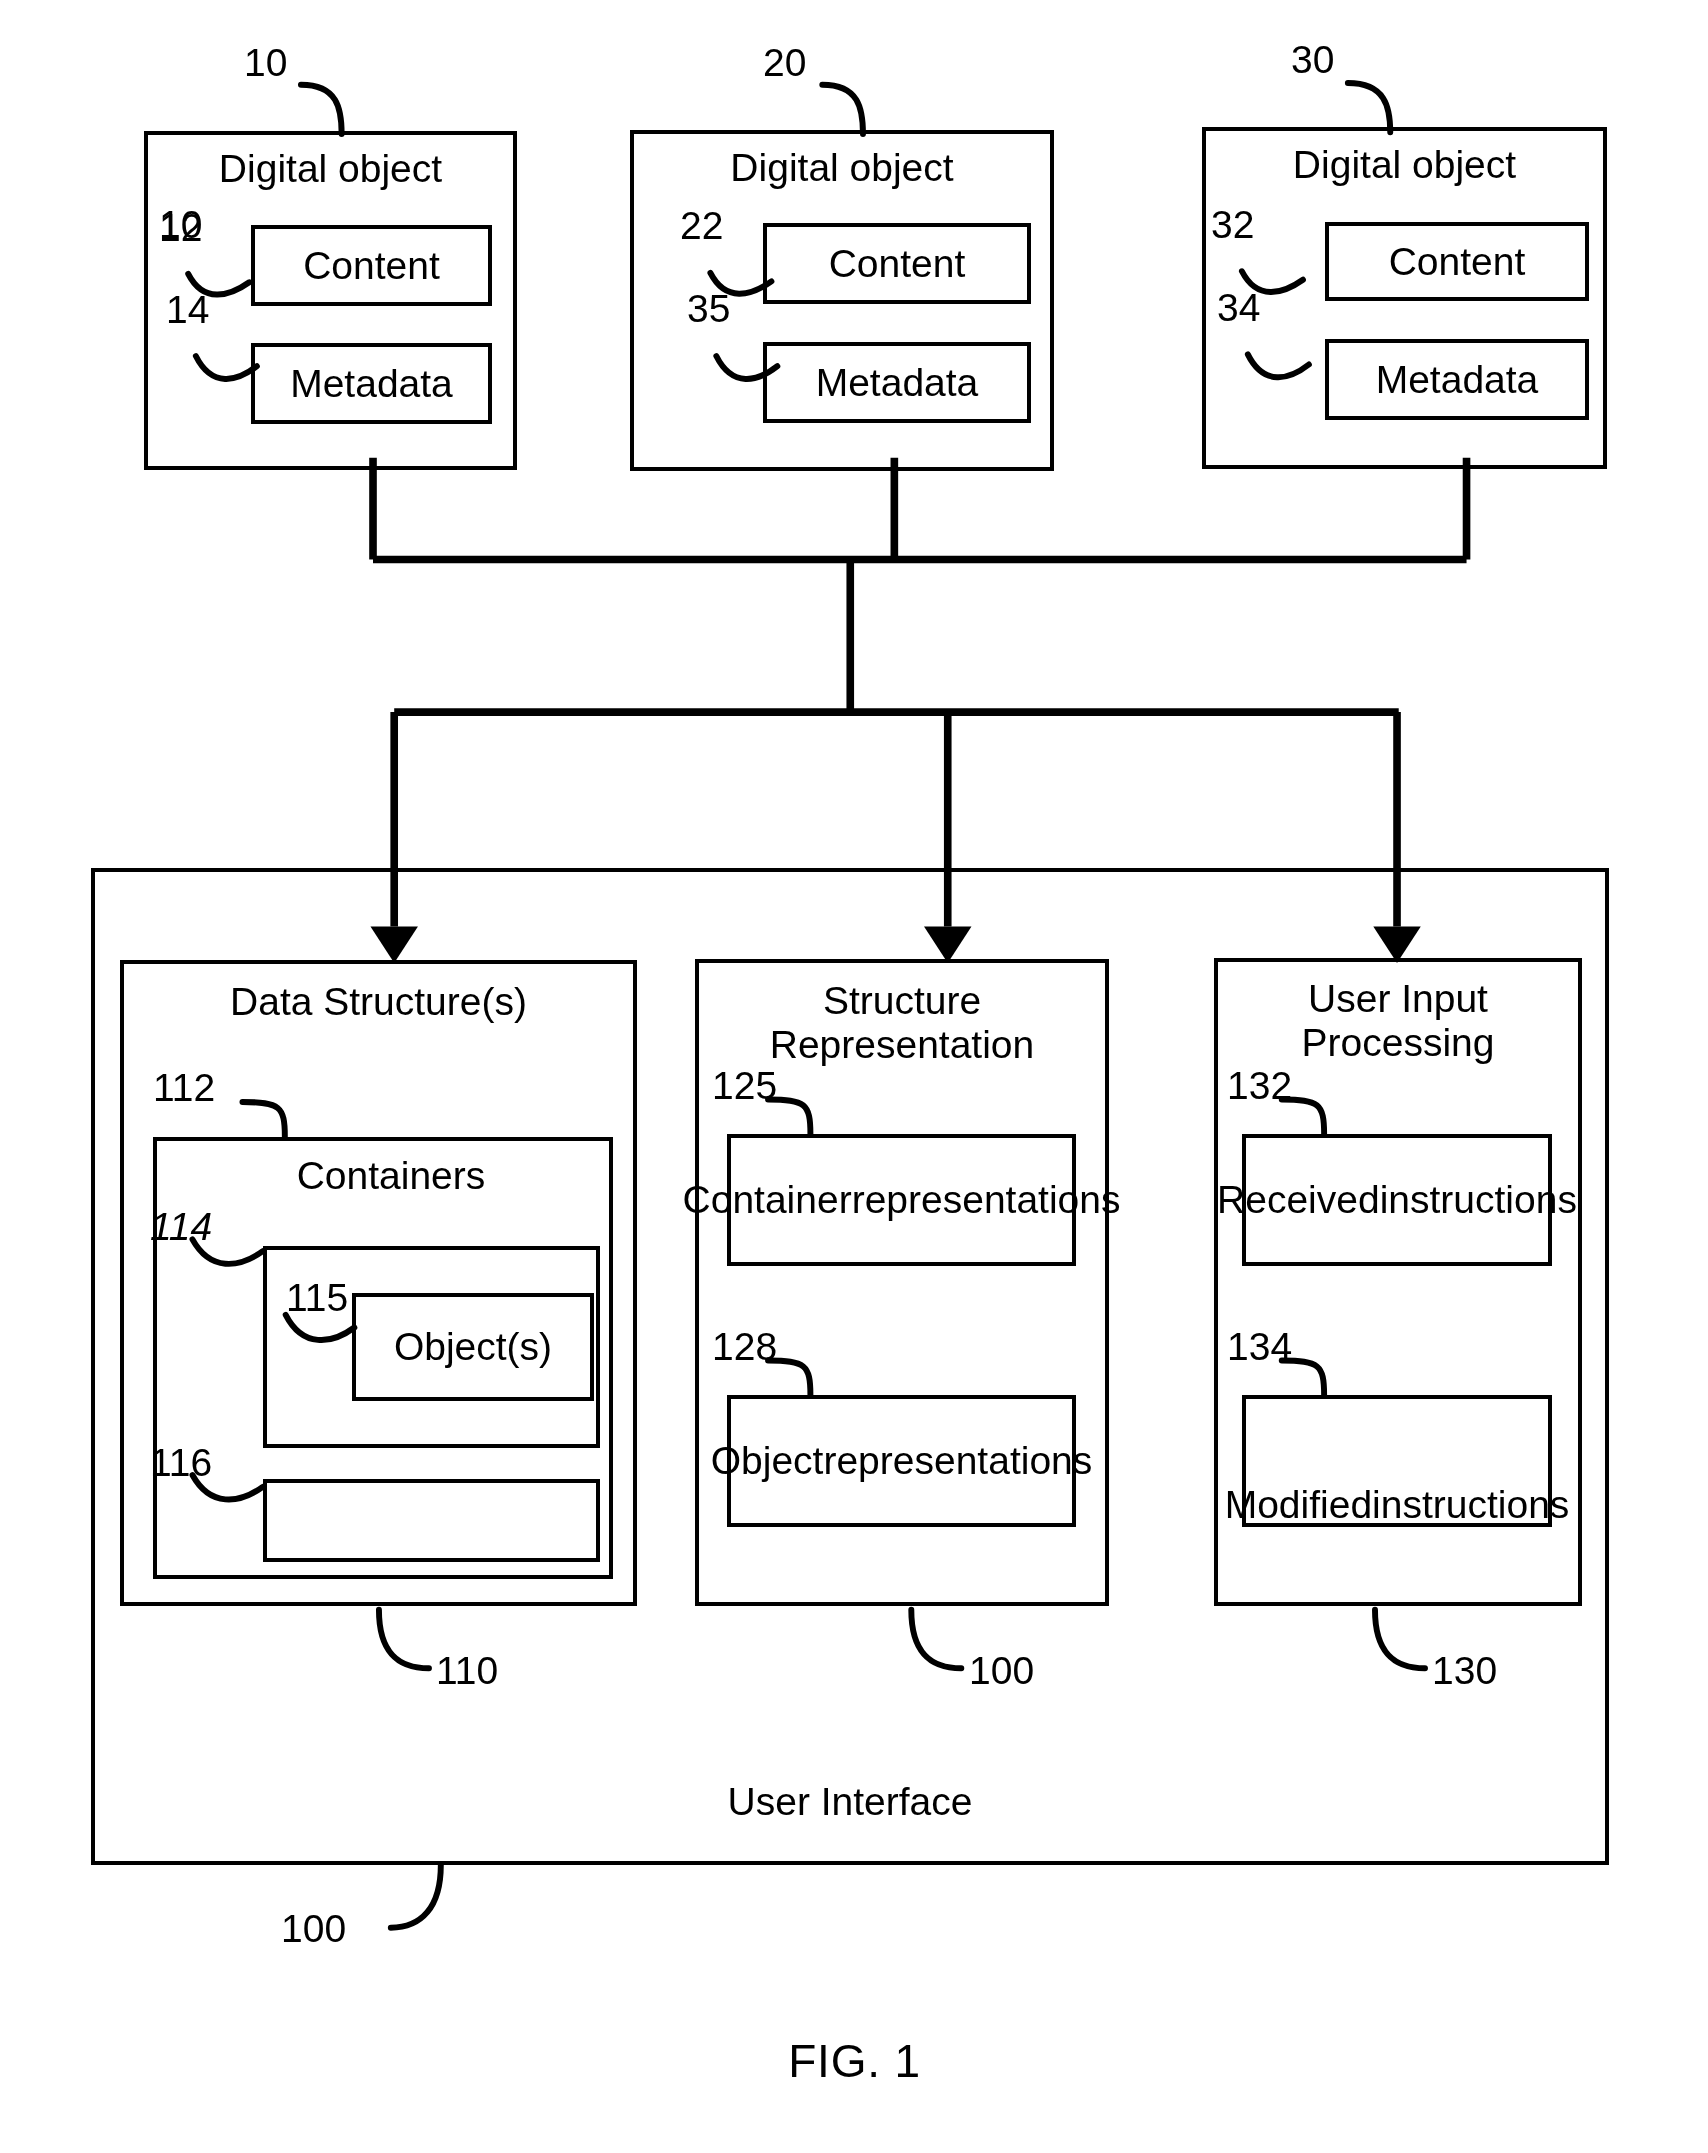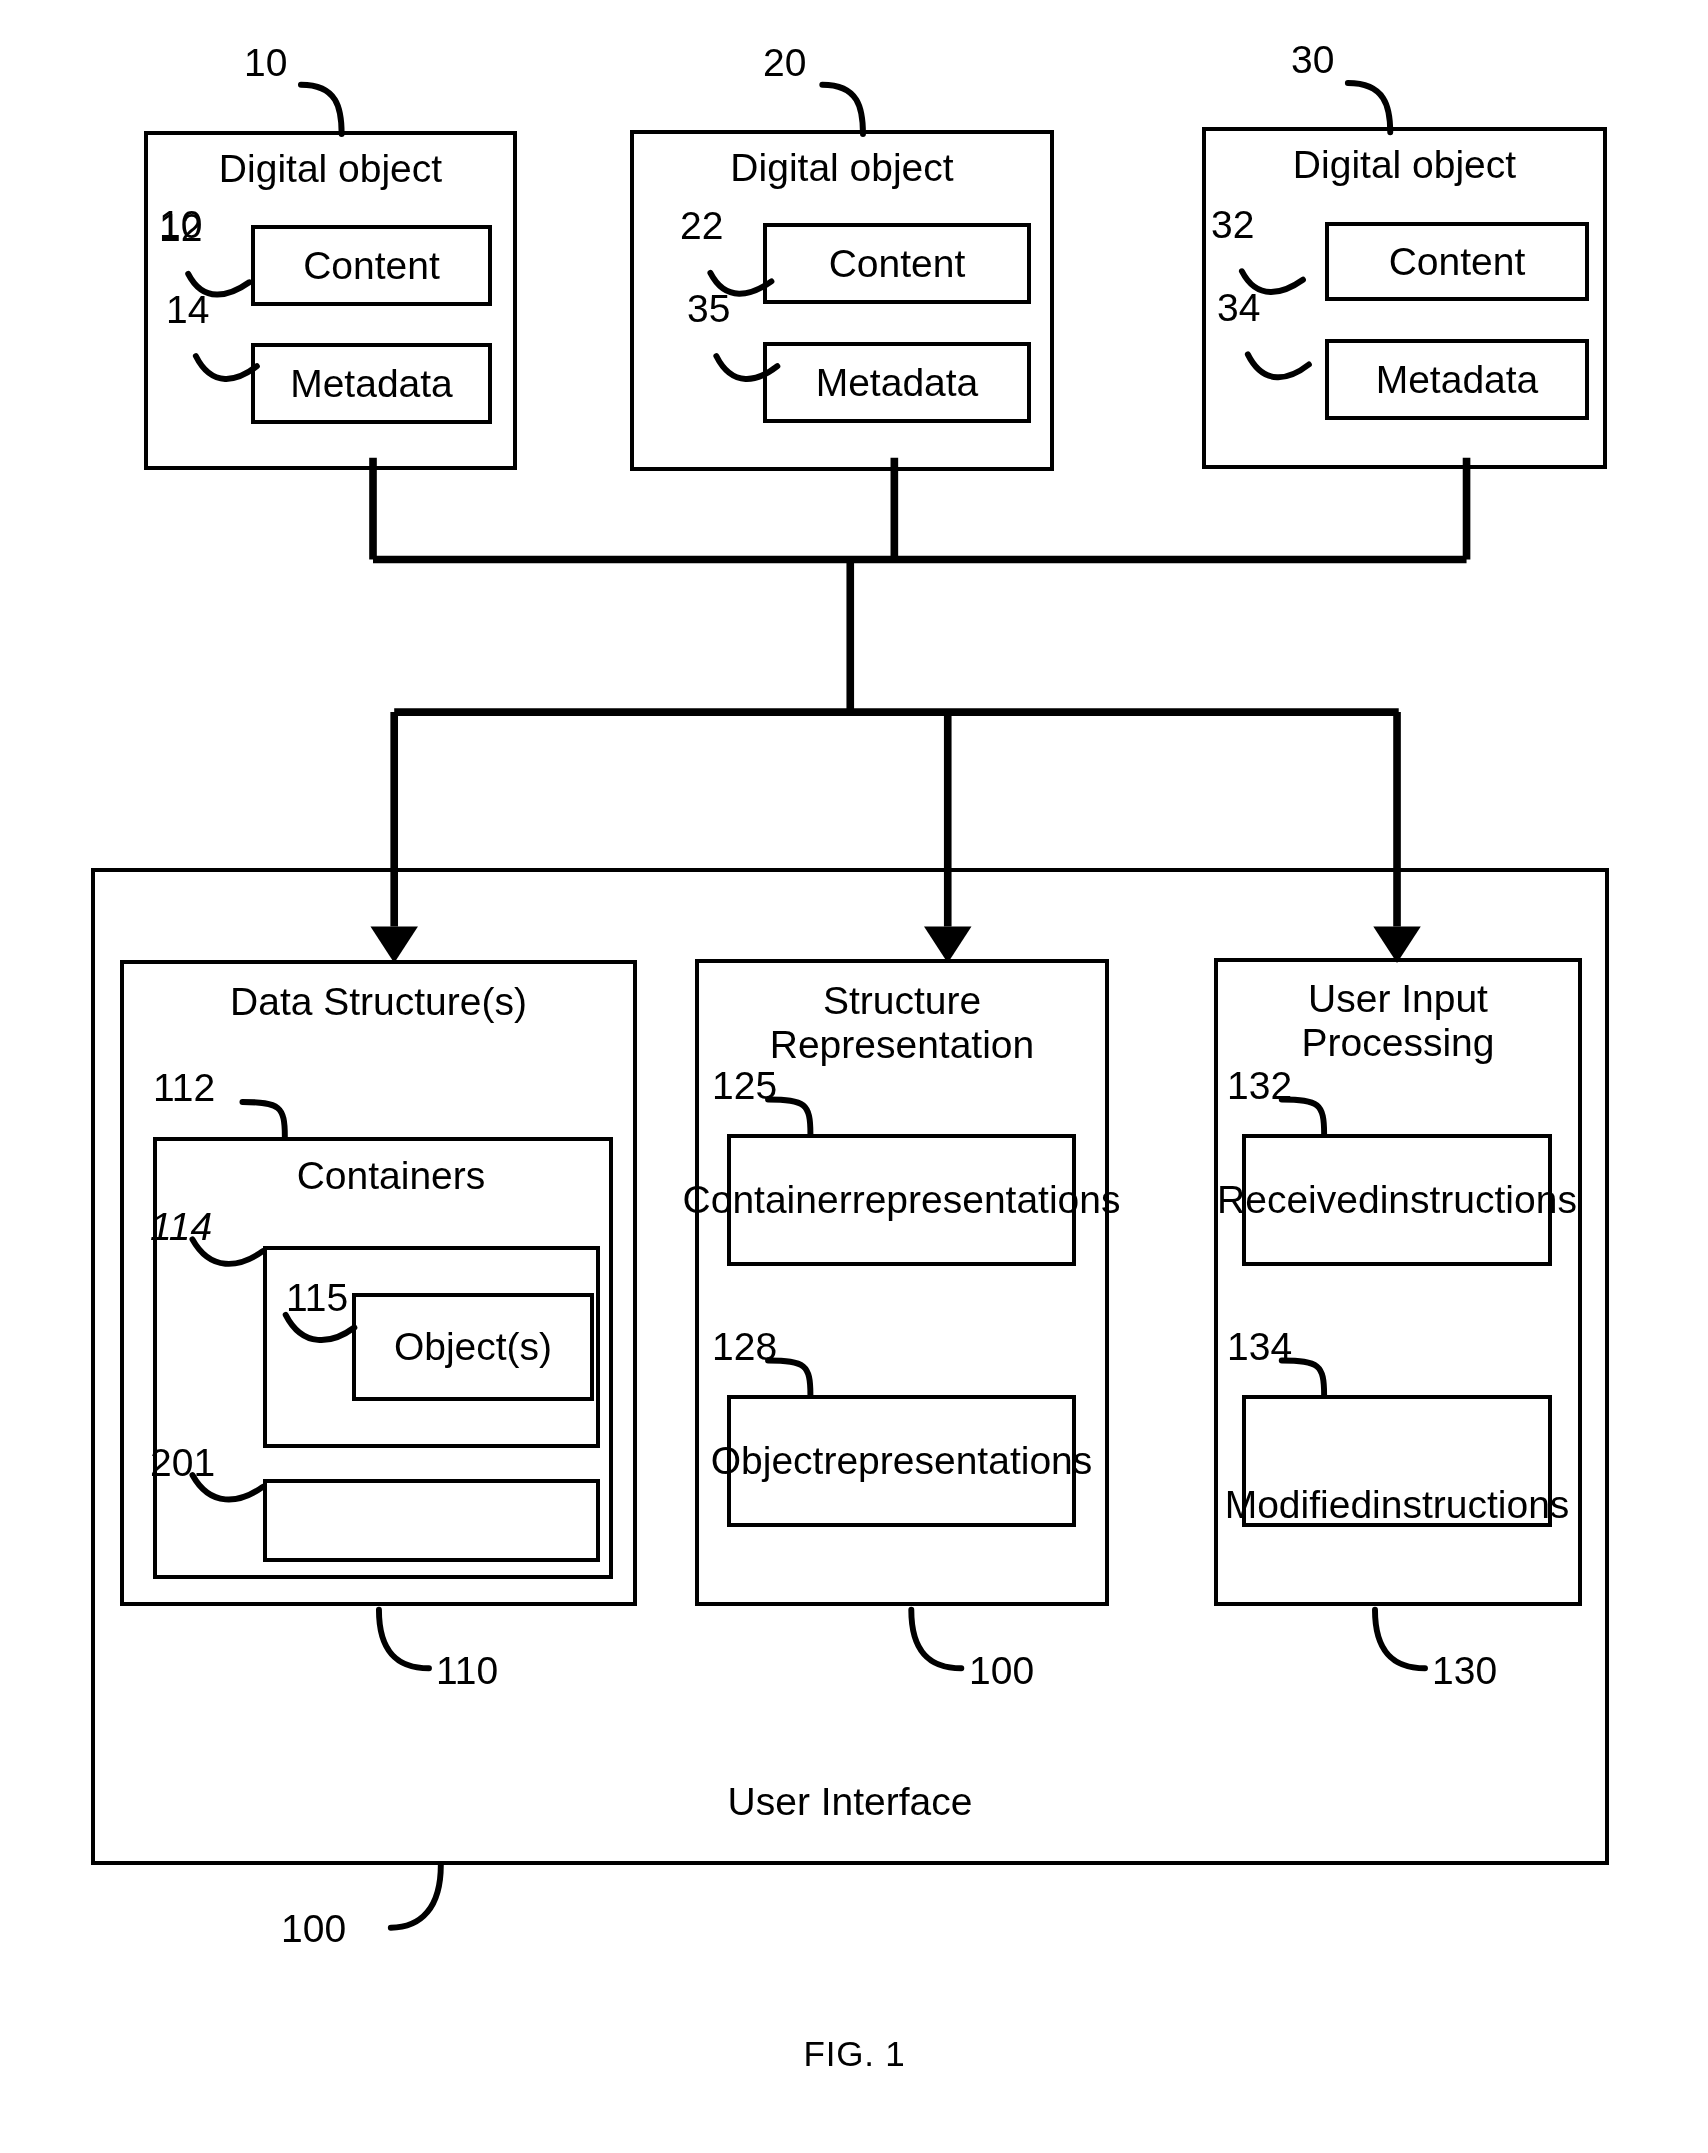--- a/index.html
+++ b/index.html
@@ -43,21 +43,21 @@
   .centered {
     position: absolute;
     display: flex;
     align-items: center;
     justify-content: center;
     text-align: center;
     box-sizing: border-box;
   }
   .figcap {
     position: absolute;
-    font-size: 35px;
+    font-size: 46px;
     letter-spacing: 0.8px;
     white-space: nowrap;
   }
 </style>
 </head>
 <body>
 
 <div id="figure">
 
   <svg id="wires" viewBox="0 0 2016 2541">
@@ -153,21 +153,21 @@
 
   <div class="box" style="left:153px; top:1137px; width:460px; height:442px;"></div>
   <div class="centered title-lg" style="left:153px; top:1149px; width:460px; height:53px;padding-left:16px;">Containers</div>
   <div class="ref" style="left:150px; top:1205px;font-style:italic;">114</div>
 
   <div class="box" style="left:263px; top:1246px; width:337px; height:202px;"></div>
   <div class="ref" style="left:286px; top:1276px;">115</div>
   <div class="box" style="left:352px; top:1293px; width:242px; height:108px;"></div>
   <div class="centered title-lg" style="left:352px; top:1293px; width:242px; height:108px;">Object(s)</div>
 
-  <div class="ref" style="left:150px; top:1441px;">201</div>
+  <div class="ref" style="left:150px; top:1441px;">116</div>
   <div class="box" style="left:263px; top:1479px; width:337px; height:83px;"></div>
 
   <div class="ref" style="left:436px; top:1649px;">110</div>
 
   <div class="box" style="left:695px; top:959px; width:414px; height:647px;"></div>
   <div class="centered title-lg" style="left:695px; top:973px; width:414px; height:100px; flex-direction:column;">
       <div>Structure</div>
       <div>Representation</div>
     </div>
   <div class="ref" style="left:712px; top:1064px;">125</div>

